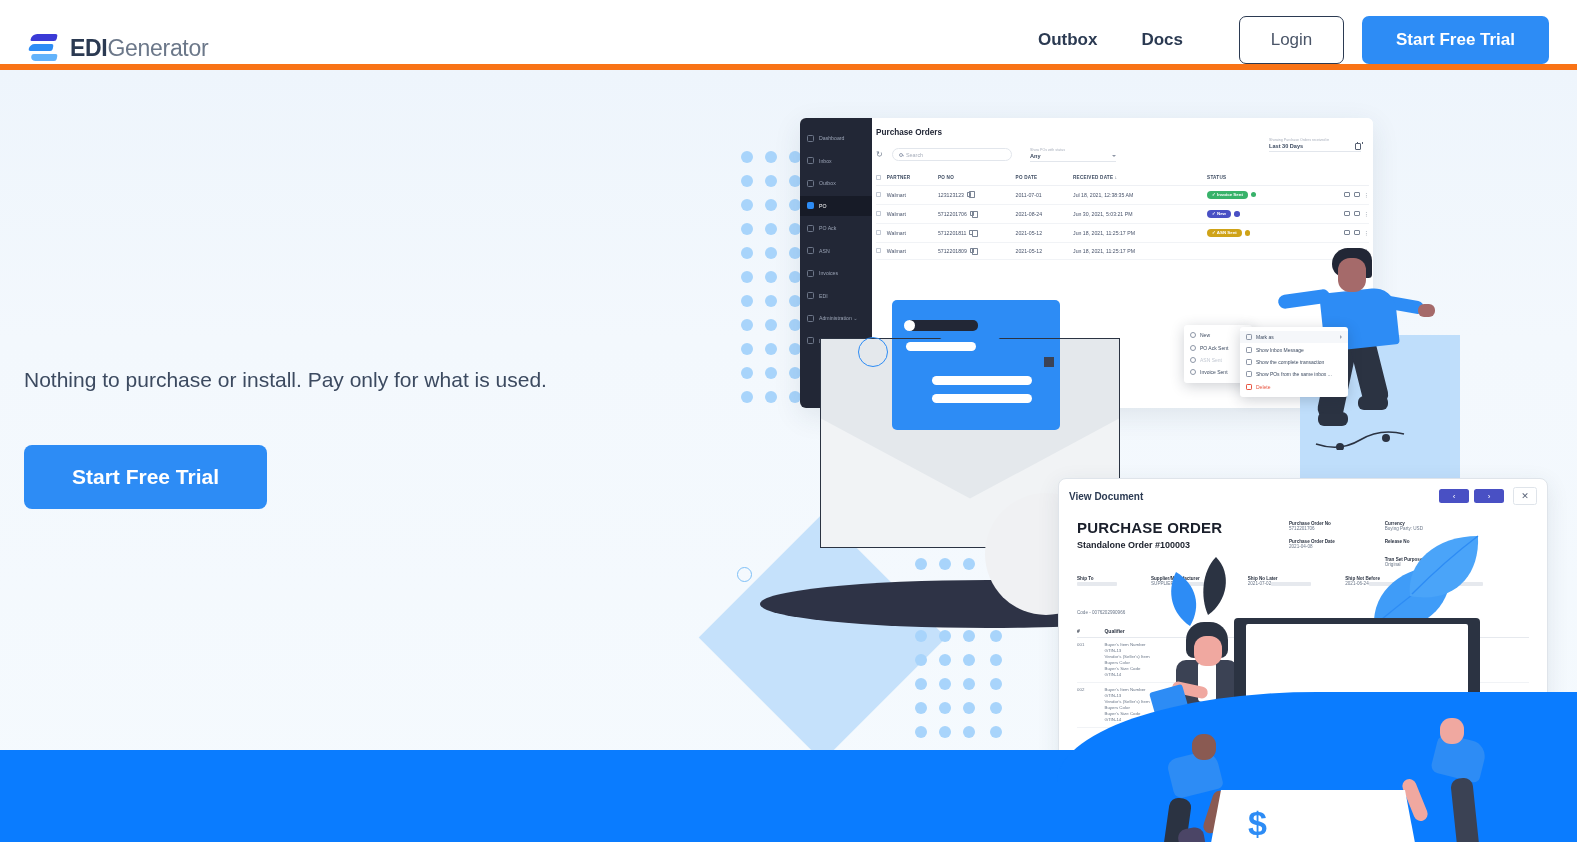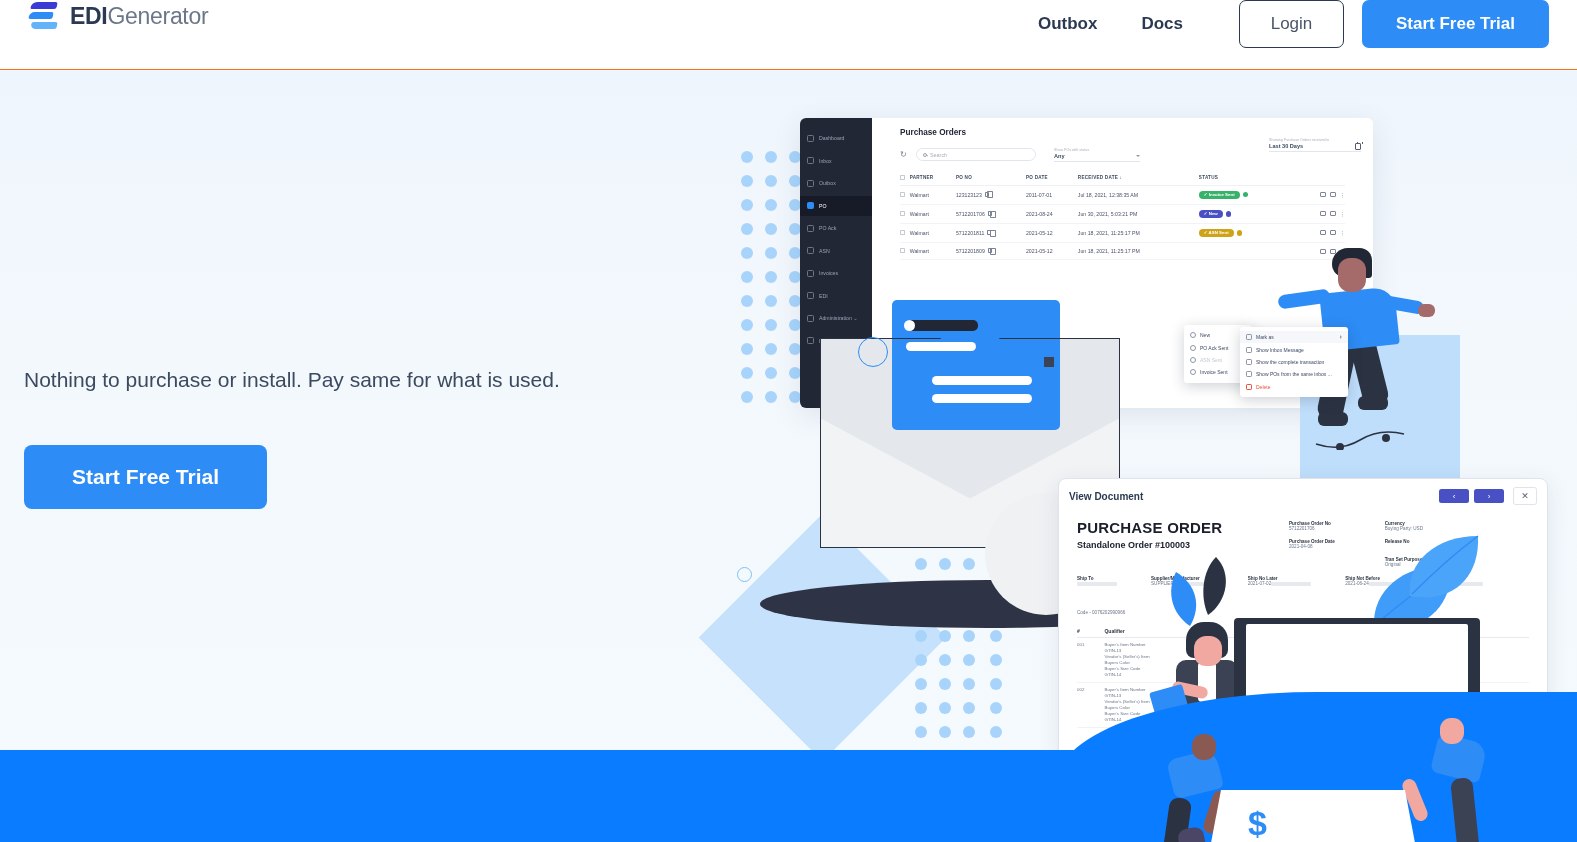--- a/index.html
+++ b/index.html
@@ -9,22 +9,22 @@
     background: #ffffff;
     color: #2b3a52;
     -webkit-font-smoothing: antialiased;
   }
 
   
   .header {
     position: absolute; top: 0; left: 0;
     width: 1577px; height: 70px;
     background: #ffffff;
-    border-bottom: 1px solid #f97316;
-    display: flex; align-items: flex-start;
+    border-bottom: 6px solid #f97316;
+    display: flex; align-items: flex-end;
     z-index: 50;
   }
   .brand { display: flex; align-items: center; margin-left: 28px; gap: 12px; cursor: pointer; }
   .brand-mark { width: 30px; height: 32px; position: relative; }
   .brand-bar { position: absolute; border-radius: 3px; }
   .bm1 { width: 26px; height: 7px; background: #3a3ad6; top: 2px; left: 3px;
          border-top-left-radius: 7px; border-bottom-left-radius: 2px; transform: skewX(-12deg); }
   .bm2 { width: 24px; height: 7px; background: #2d8cf5; top: 12px; left: 1px;
          border-top-left-radius: 7px; transform: skewX(-12deg); }
   .bm3 { width: 26px; height: 7px; background: #63b3fb; top: 22px; left: 3px;
@@ -118,21 +118,21 @@
     display: flex; align-items: center; gap: 5px;
     height: 20px; padding: 0 7px; margin-bottom: 2.5px;
     font-size: 5.2px; color: #9aa3b5; cursor: pointer; white-space: nowrap;
   }
   .side-item.active { background: #171b27; color: #fff; }
   .side-ico {
     width: 7px; height: 7px; border-radius: 1.4px;
     border: 0.7px solid #6d7688; flex: none;
   }
   .side-item.active .side-ico { background: #2d8cf5; border-color: #2d8cf5; }
-  .dash-main { flex: 1; background: #fff; padding: 10px 28px; position: relative; }
+  .dash-main { flex: 1; background: #fff; padding: 10px 4px; position: relative; }
   .dash-title { font-size: 8.2px; font-weight: bold; color: #222736; }
   .dash-toolbar { display: flex; align-items: center; gap: 8px; margin-top: 11px; }
   .refresh-ico { width: 8px; height: 8px; color: #7a8494; font-size: 8px; line-height: 8px; }
   .search-box {
     width: 120px; height: 13px; border: .7px solid #e2e6ec; border-radius: 7px;
     display: flex; align-items: center; gap: 3px; padding: 0 6px;
     font-size: 5.4px; color: #a7aebb; background: #fff;
   }
   .mag { width: 4px; height: 4px; border: .7px solid #9aa3b5; border-radius: 50%; position: relative; flex: none; }
   .mag::after { content:''; position:absolute; width:2.2px; height:.7px; background:#9aa3b5; transform: rotate(45deg); right:-2px; bottom:0; }
@@ -409,21 +409,21 @@
       </div>
     </div>
   <div class="decor ring"></div>
 
   <div class="hero-copy">
     <h1 class="headline">
       <br>
       <br>
     </h1>
     <p class="subhead">
-      <span>Nothing to purchase or install. Pay same for what is used.</span><br>
+      <span>Nothing to purchase or install. Pay only for what is used.</span><br>
     </p>
     <button class="btn-trial-hero">Start Free Trial</button>
   </div>
 
   <div class="dash">
     <div class="dash-side" id="dash-sidebar">
         <div class="side-item">
           <span class="side-ico"></span>
           <span>Dashboard</span>
         </div>

